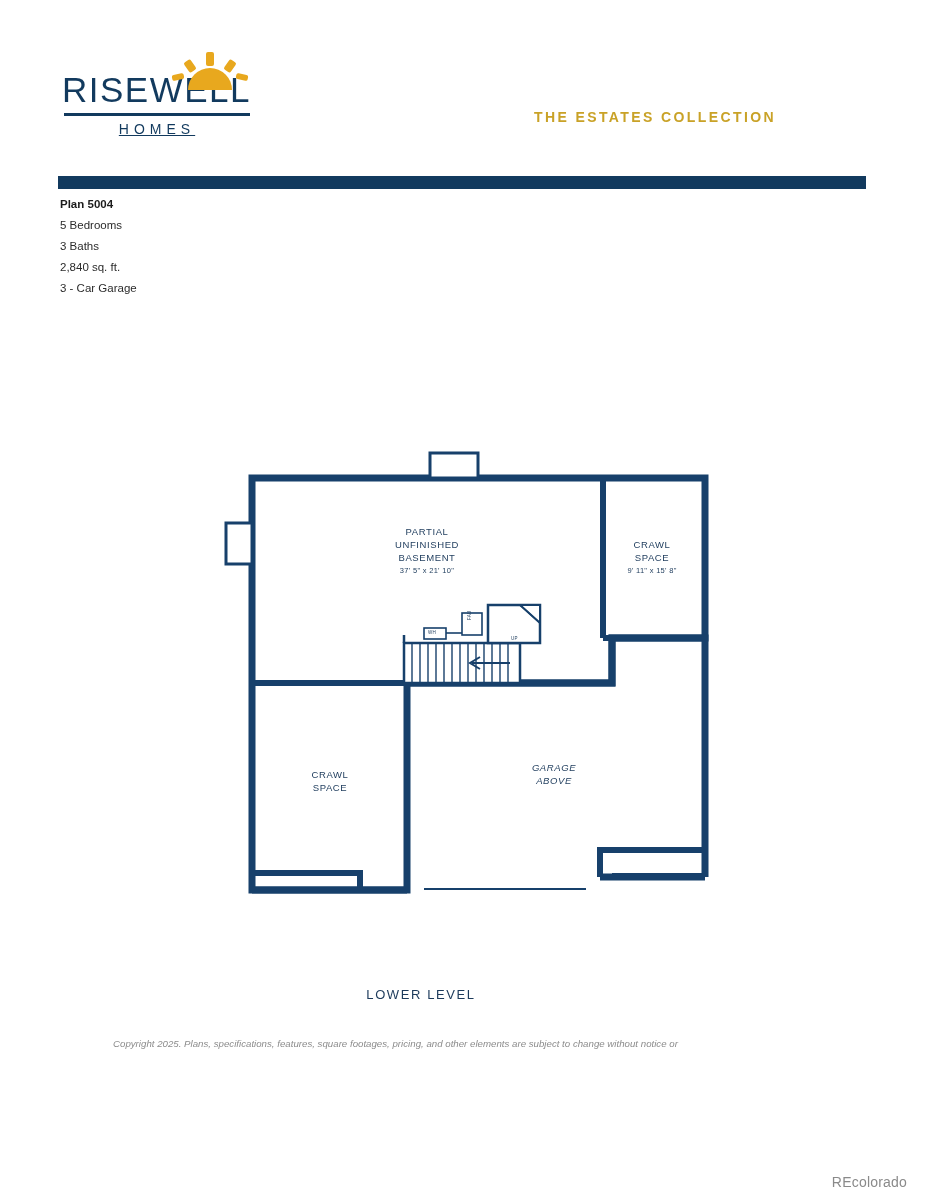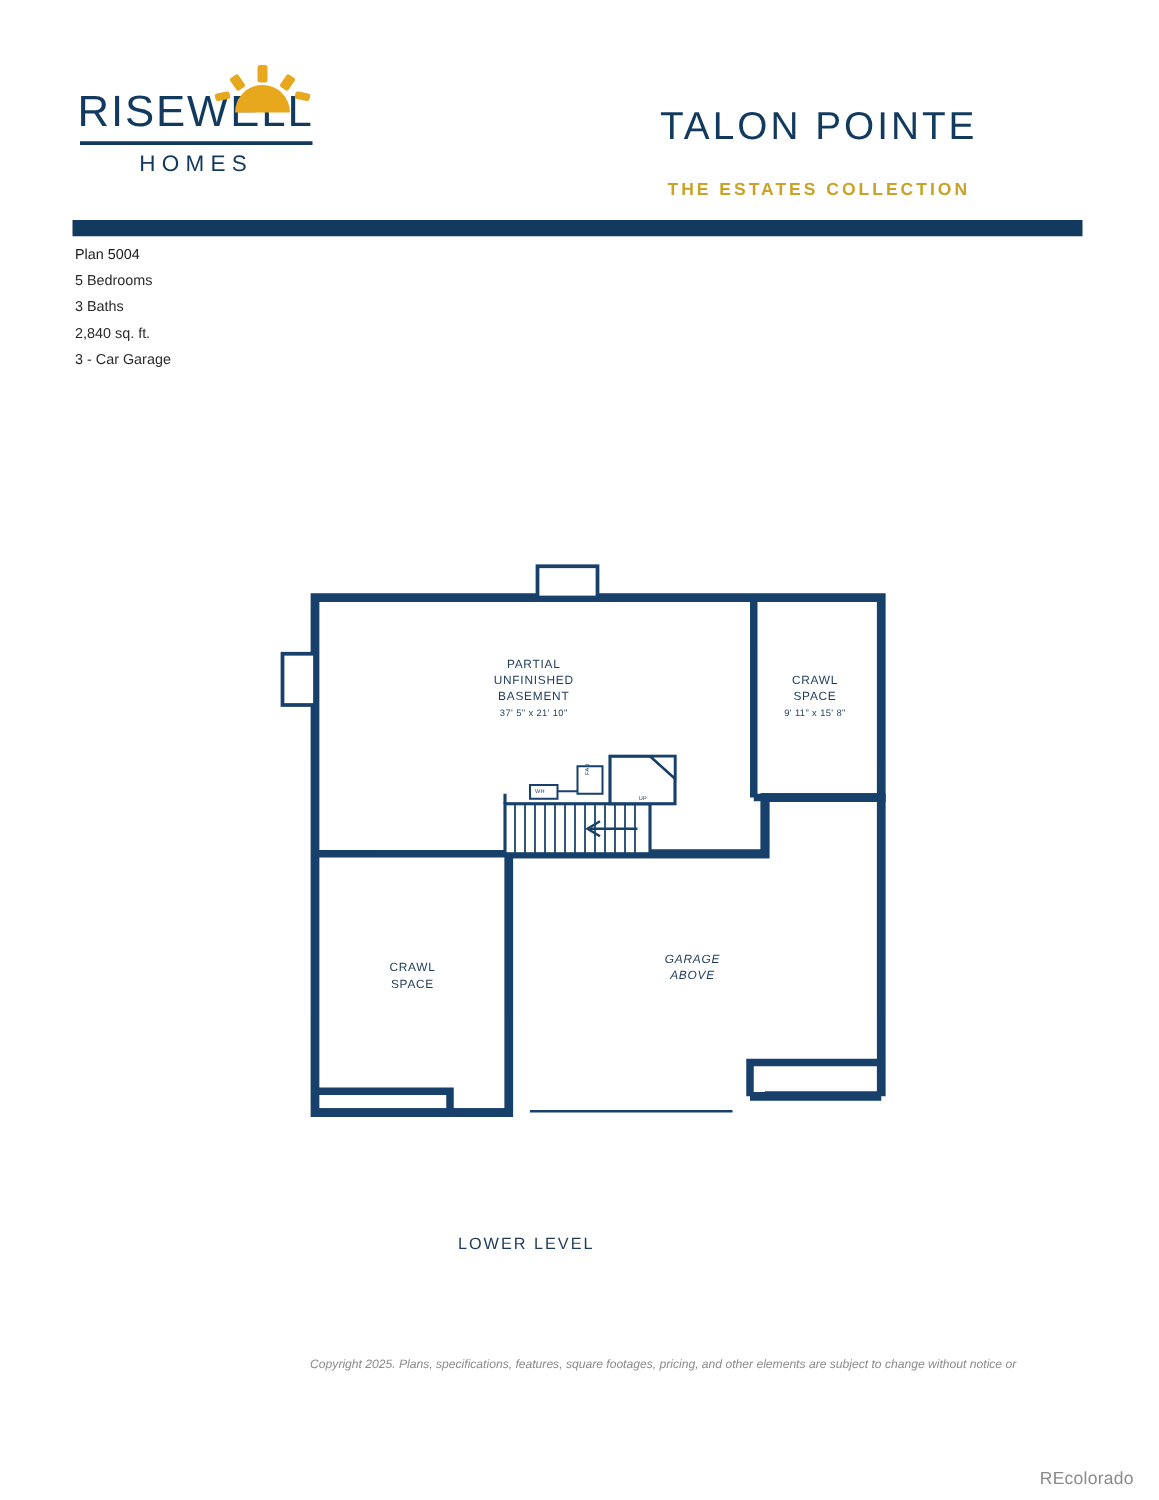--- a/index.html
+++ b/index.html
@@ -48,26 +48,27 @@
     text-align: left;
     padding-left: 4px;
   }
   .logo-rule {
     width: 186px;
     height: 3px;
     background: #123a5e;
     margin: 6px 0 5px 6px;
   }
   .logo-sub {
-    font-size: 18px;
+    font-size: 14px;
     letter-spacing: 5px;
     color: #123a5e;
     text-align: center;
     width: 186px;
     margin-left: 6px;
+    text-decoration: underline;
   }
 
   .brand-block {
     position: absolute;
     right: 62px;
     top: 84px;
     text-align: center;
     width: 420px;
   }
   .brand-title {
@@ -99,21 +100,21 @@
   
   .plan-info {
     position: absolute;
     left: 60px;
     top: 194px;
     font-size: 11.5px;
     color: #2b2b2b;
     line-height: 21px;
   }
   .plan-info .plan-name {
-    font-weight: normal;
+    font-weight: bold;
     color: #1c1c1c;
   }
 
   
   .plan-wrap {
     position: absolute;
     left: 0;
     top: 430px;
     width: 778px;
     height: 500px;
@@ -148,26 +149,25 @@
     text-align: center;
     font-size: 13px;
     letter-spacing: 1.6px;
     color: #1c3a5b;
   }
   .disclaimer {
     position: absolute;
     left: 113px;
     top: 1034px;
     width: 700px;
-    text-align: right;
+    text-align: left;
     font-size: 9.7px;
     font-style: italic;
     color: #8c8c8c;
     line-height: 19px;
-    margin-top: 48px;
   }
   .watermark {
     position: absolute;
     right: 20px;
     bottom: 10px;
     font-size: 14px;
     color: #8a8a8a;
     letter-spacing: 0.2px;
   }
 </style>
@@ -186,21 +186,20 @@
         <rect x="66" y="22" width="12" height="6" rx="2" transform="rotate(12 72 25)"></rect>
         <path d="M18 38 A22 22 0 0 1 62 38 Z"></path>
       </g>
     </svg>
     <div class="logo-wordmark">RISEWELL</div>
     <div class="logo-rule"></div>
     <div class="logo-sub">HOMES</div>
   </div>
 
   <div class="brand-block">
-    <div class="brand-title">TALON POINTE</div>
     <div class="brand-sub">THE ESTATES COLLECTION</div>
   </div>
 
   <div class="header-bar"></div>
 </div>
 
 <div class="plan-info">
   <div class="plan-name">Plan 5004</div>
   <div>5 Bedrooms</div>
   <div>3 Baths</div>

